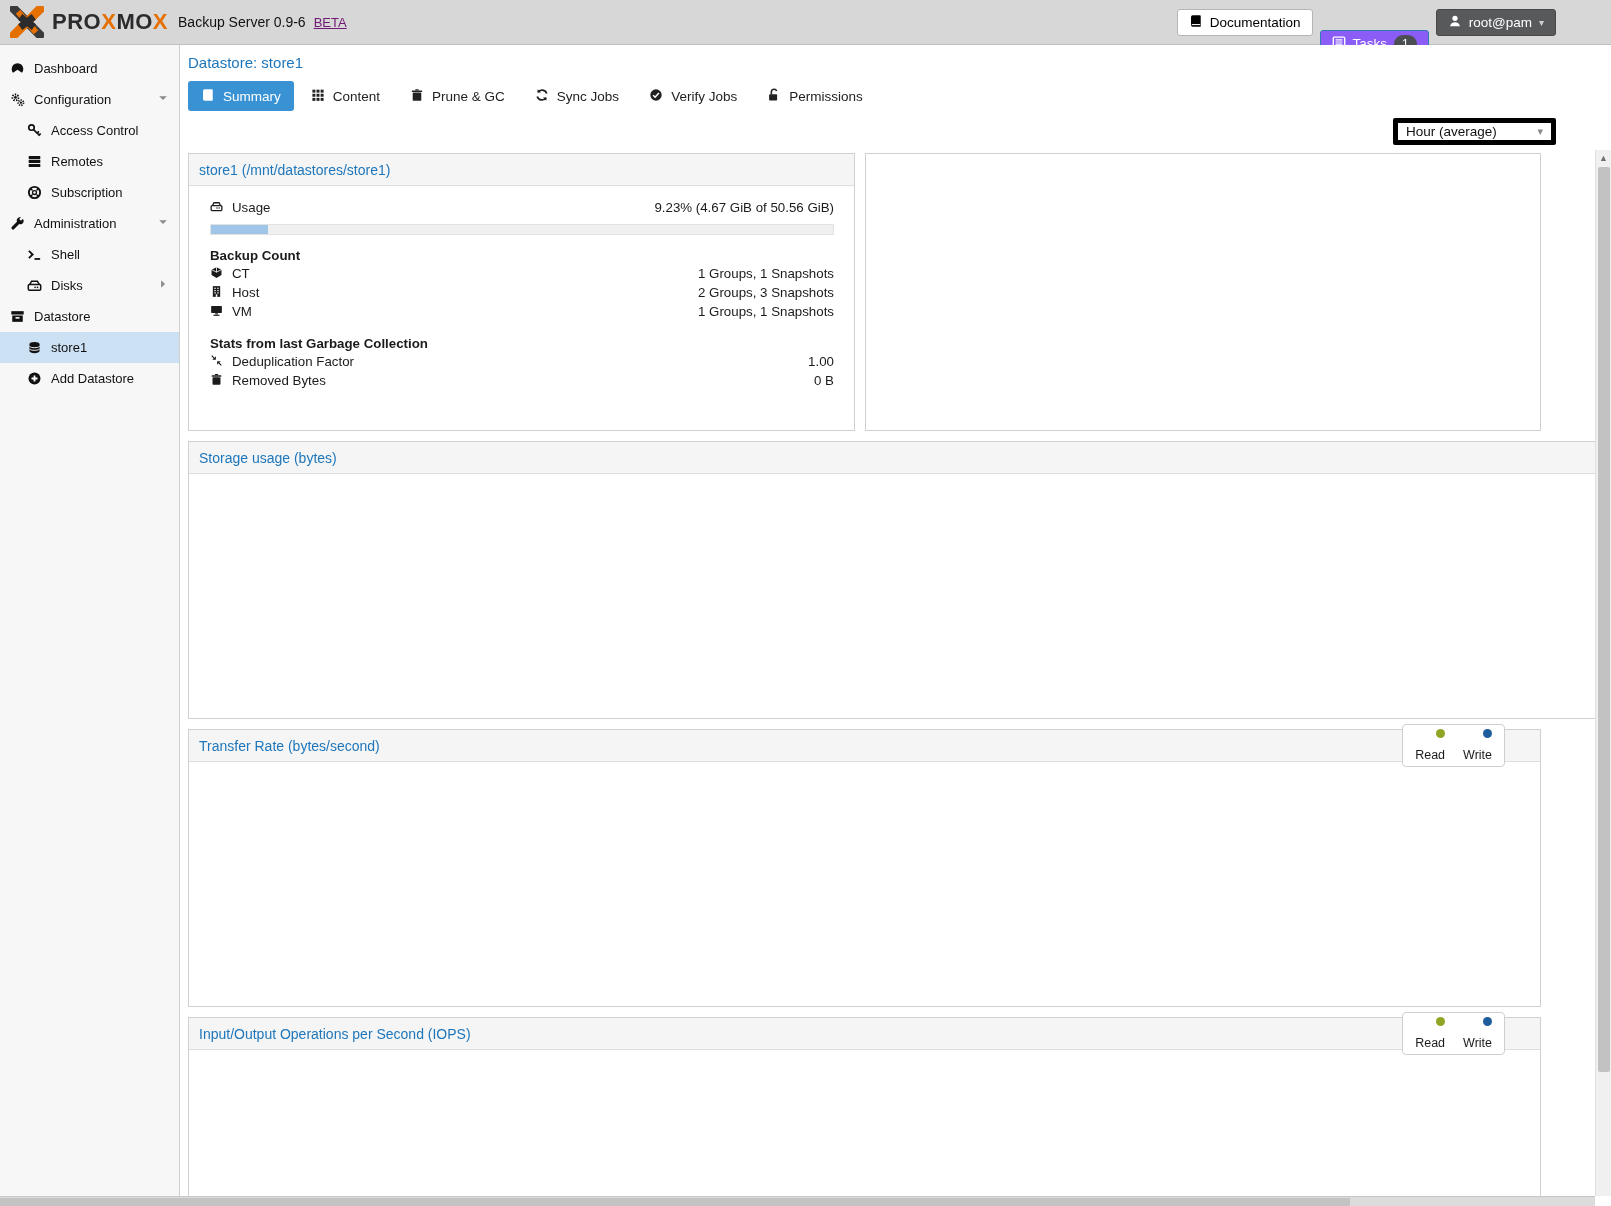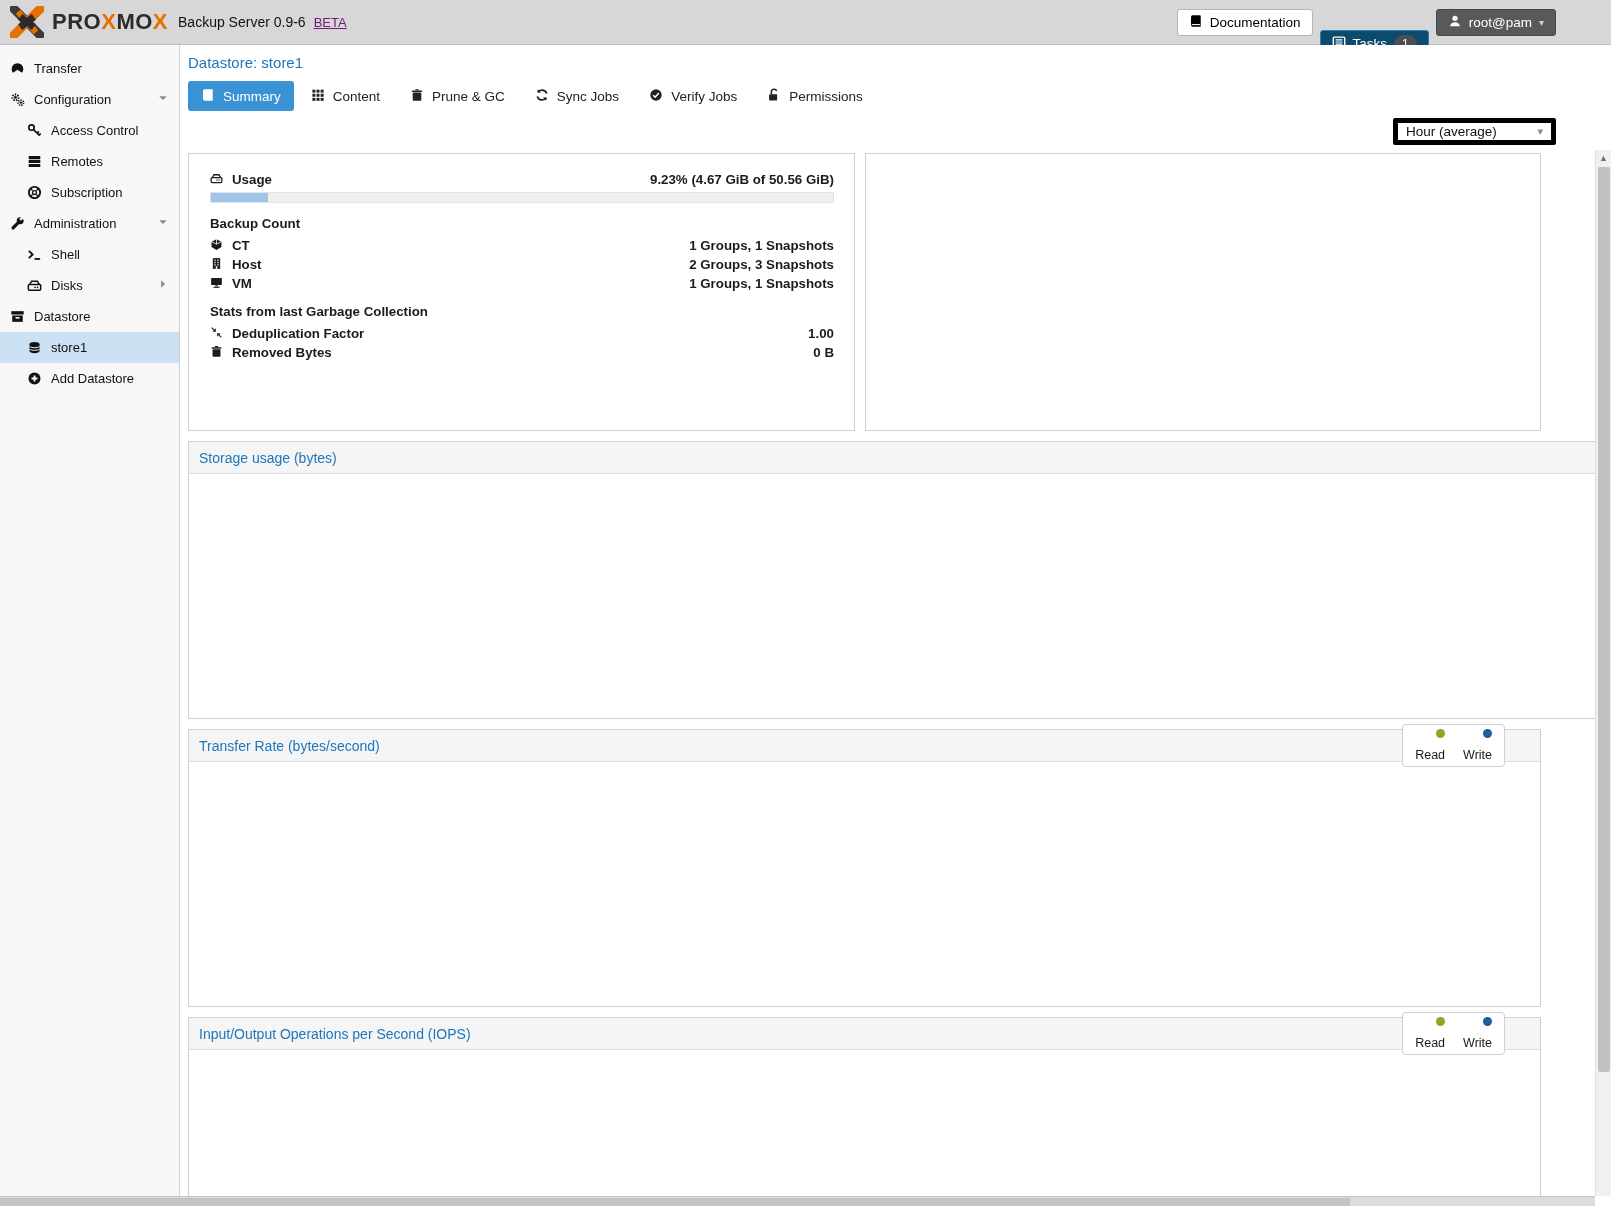--- a/index.html
+++ b/index.html
@@ -12,21 +12,21 @@
     background:#d7d7d7; border-bottom:1px solid #bfbfbf; display:flex; align-items:center; }
   .brand { display:flex; align-items:center; gap:8px; padding-left:10px; }
   .brand-word { font-size:22px; font-weight:bold; letter-spacing:.5px; color:#2b2b2e; }
   .brand-word .ox { color:#e57000; }
   .topbar-sub { margin-left:10px; font-size:14px; color:#111; }
   .beta-link { margin-left:8px; font-size:13px; color:#701a75; text-decoration:underline; cursor:pointer; }
   .topbar-right { margin-left:auto; margin-right:55px; display:flex; align-items:center; gap:7px; }
   .tb-btn { height:27px; display:flex; align-items:center; gap:7px; padding:0 11px;
     border:1px solid #b5b5b5; border-radius:3px; background:#fff; cursor:pointer; font-size:13.5px; }
   .tb-btn svg { width:14px; height:14px; }
-  .tb-btn.blue { background:#0c4a6e; border-color:#2f7cb5; color:#fff;margin-top:43px; }
+  .tb-btn.blue { background:#8b5cf6; border-color:#2f7cb5; color:#fff;margin-top:43px; }
   .tb-btn.dark { background:#58595b; border-color:#47484a; color:#fff; }
   .badge { background:#4b4e52; color:#fff; border-radius:9px; font-size:12px; padding:2px 8px; }
   .caret { font-size:10px; color:#cfcfcf; }
 
   
   .sidebar { position:absolute; left:0; top:45px; width:180px; height:1151px;
     background:#f7f7f7; border-right:1px solid #d0d0d0; padding-top:8px; }
   .side-item { position:relative; height:31px; display:flex; align-items:center; cursor:pointer; color:#111; }
   .side-item .ic { width:16px; height:16px; display:inline-flex; margin-right:8px; }
   .side-item .ic svg { width:15px; height:15px; }
@@ -55,21 +55,21 @@
   .panel-h { height:32px; background:#f5f5f5; border-bottom:1px solid #dedede;
     display:flex; align-items:center; padding:0 10px; }
   .panel-h .ptitle { color:#1d76bb; font-size:14px; }
   .row1 { display:flex; gap:10px; }
   .panel.store { width:667px; height:278px; }
   .panel.comment { width:676px; height:278px; }
   .hdr-icons { margin-left:auto; display:flex; gap:8px; color:#4f94cd; }
   .hdr-icons svg { width:16px; height:16px; cursor:pointer; }
 
   .store-body { padding:14px 20px 0 21px; }
-  .kv { display:flex; align-items:flex-end; height:19px; font-size:13.3px;font-weight:bold; }
+  .kv { display:flex; align-items:flex-start; height:19px; font-size:13.3px; }
   .kv .ic { width:15px; height:15px; margin-right:7px; display:inline-flex; }
   .kv .ic svg { width:13px; height:13px; }
   .kv .val { margin-left:auto; }
   .sect { font-weight:bold; margin:13px 0 3px 0; font-size:13.3px; }
   .pbar { margin-top:5px; height:11px; background:#f0f0f0; border:1px solid #e2e2e2; }
   .pbar .fill { height:100%; background:#9fc5e8; }
 
   
   .legend { margin-left:auto; display:flex; align-items:center; gap:18px; border:1px solid #cfcfcf;
     border-radius:4px; background:#fff; padding:4px 12px; font-size:12.5px; }
@@ -133,21 +133,21 @@
     </div>
   </header>
 
   <nav class="sidebar" id="sidebar">
       <div class="side-item ind0">
         <span class="ic">
           <svg width="15" height="15" viewBox="0 0 16 16" fill="currentColor">
             <path d="M8 2.3a6.2 6.2 0 0 0-6.2 6.2c0 1.5.5 2.9 1.4 4L8 9.4l4.8 3.1a6.2 6.2 0 0 0 1.4-4A6.2 6.2 0 0 0 8 2.3z"></path>
           </svg>
         </span>
-        <span>Transfer</span>
+        <span>Dashboard</span>
       </div>
       <div class="side-item ind0">
         <span class="ic">
           <svg width="15" height="15" viewBox="0 0 16 16" fill="currentColor">
             <circle cx="5.8" cy="5.8" r="3.2" fill="none" stroke="currentColor" stroke-width="2.1" stroke-dasharray="1.5 1.3"></circle>
             <circle cx="5.8" cy="5.8" r="1.5"></circle>
             <circle cx="11.6" cy="11.4" r="2.8" fill="none" stroke="currentColor" stroke-width="1.9" stroke-dasharray="1.3 1.2"></circle>
             <circle cx="11.6" cy="11.4" r="1.2"></circle>
           </svg>
         </span>
@@ -311,20 +311,23 @@
       <div class="select">
         <span>Hour (average)</span>
         <span class="chev">▾</span>
       </div>
     </div>
 
     <div class="cards">
       <div class="row1">
 
         <section class="panel store">
+          <div class="panel-h">
+            <span class="ptitle">store1 (/mnt/datastores/store1)</span>
+          </div>
           <div class="store-body" id="store-body">
               <div class="kv">
                 <span class="ic">
                   <svg width="13" height="13" viewBox="0 0 16 16" fill="currentColor">
                     <rect x="1.4" y="6.8" width="13.2" height="6.2" rx="1.2" fill="none" stroke="currentColor" stroke-width="1.6"></rect>
                     <path d="M3 6.8l1.9-3.4h6.2L13 6.8" fill="none" stroke="currentColor" stroke-width="1.6"></path>
                     <circle cx="11.2" cy="9.9" r=".9"></circle>
                     <circle cx="8.6" cy="9.9" r=".9"></circle>
                   </svg>
                 </span>

